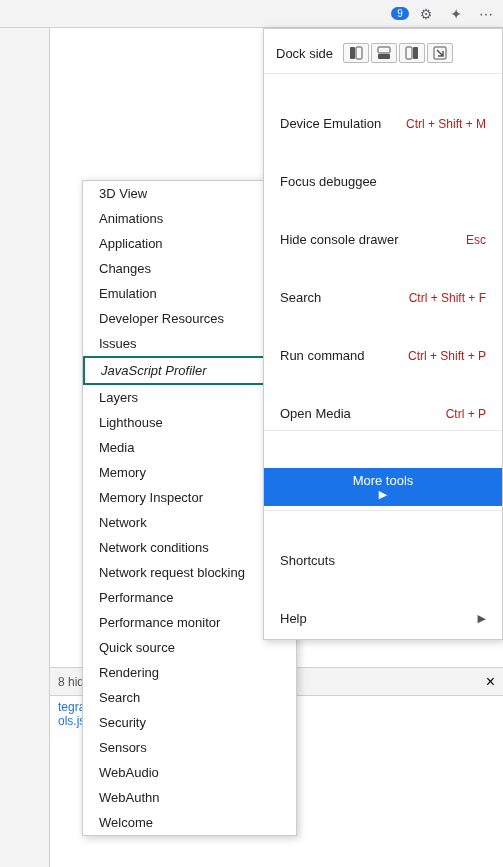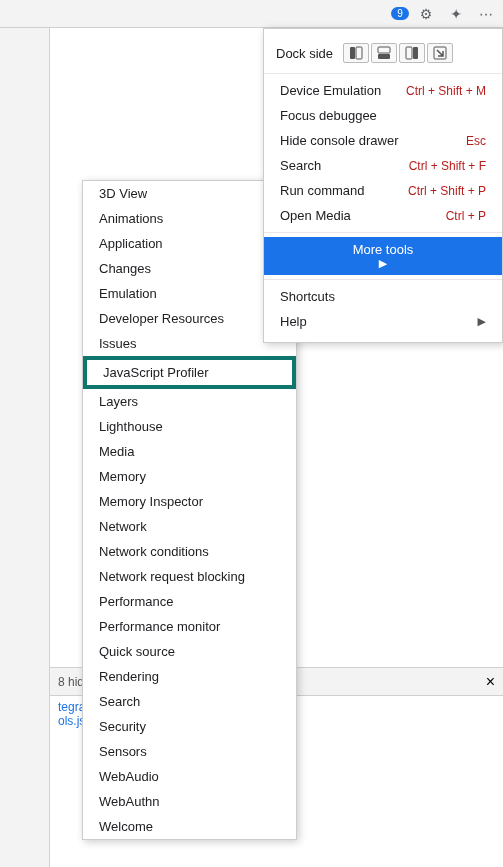--- a/index.html
+++ b/index.html
@@ -94,21 +94,22 @@
     .more-tools-item {
       padding: 5px 16px;
       cursor: pointer;
       color: #202124;
       font-size: 13px;
       display: flex;
       align-items: center;
       white-space: nowrap;
     }
     .more-tools-item.highlighted {
-      border: 4px solid #0f766e;
+      border: 2px solid #0f766e;
+      font-style: italic;
     }
 
     
     .context-menu {
       position: absolute;
       top: 28px;
       right: 0;
       width: 240px;
       background: #fff;
       border: 1px solid #ccc;
@@ -125,20 +126,21 @@
 
     .menu-item {
       padding: 5px 16px;
       cursor: pointer;
       color: #202124;
       font-size: 13px;
       display: flex;
       align-items: center;
       justify-content: space-between;
       white-space: nowrap;
+      margin-top: 33px;
     }
     .menu-item.active {
       background: #1a73e8;
       color: white;
       flex-direction: column;
     }
     .menu-item .shortcut {
       color: #b91c1c;
       font-size: 12px;
       margin-left: 20px;

